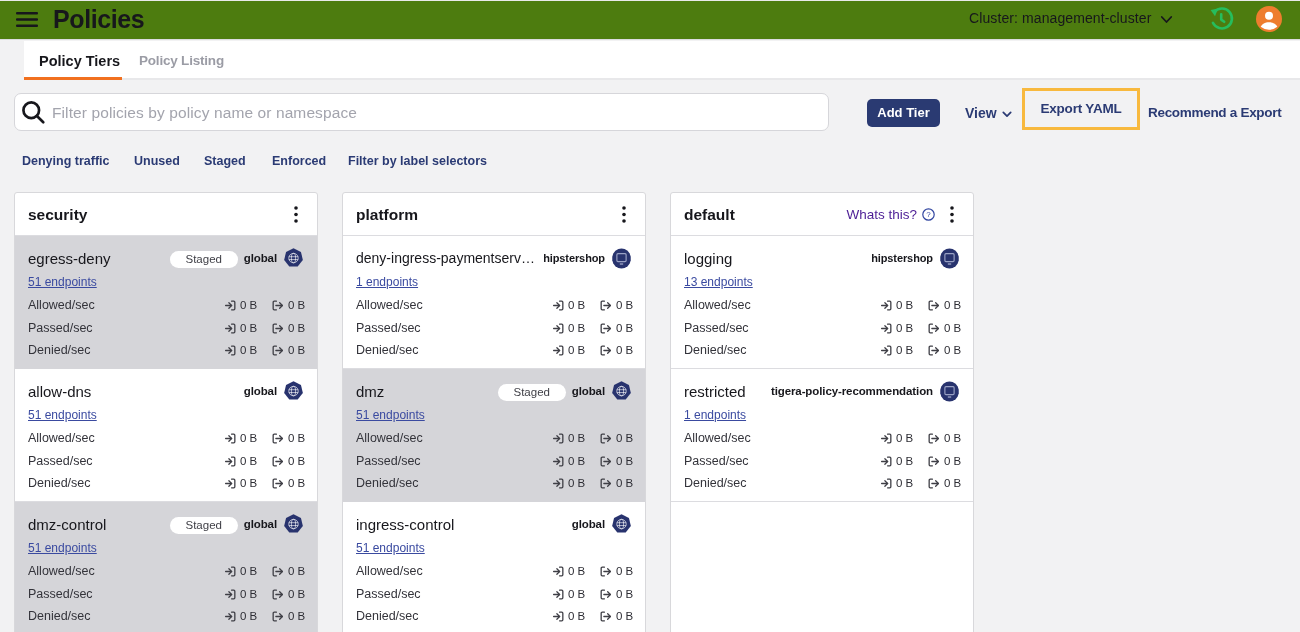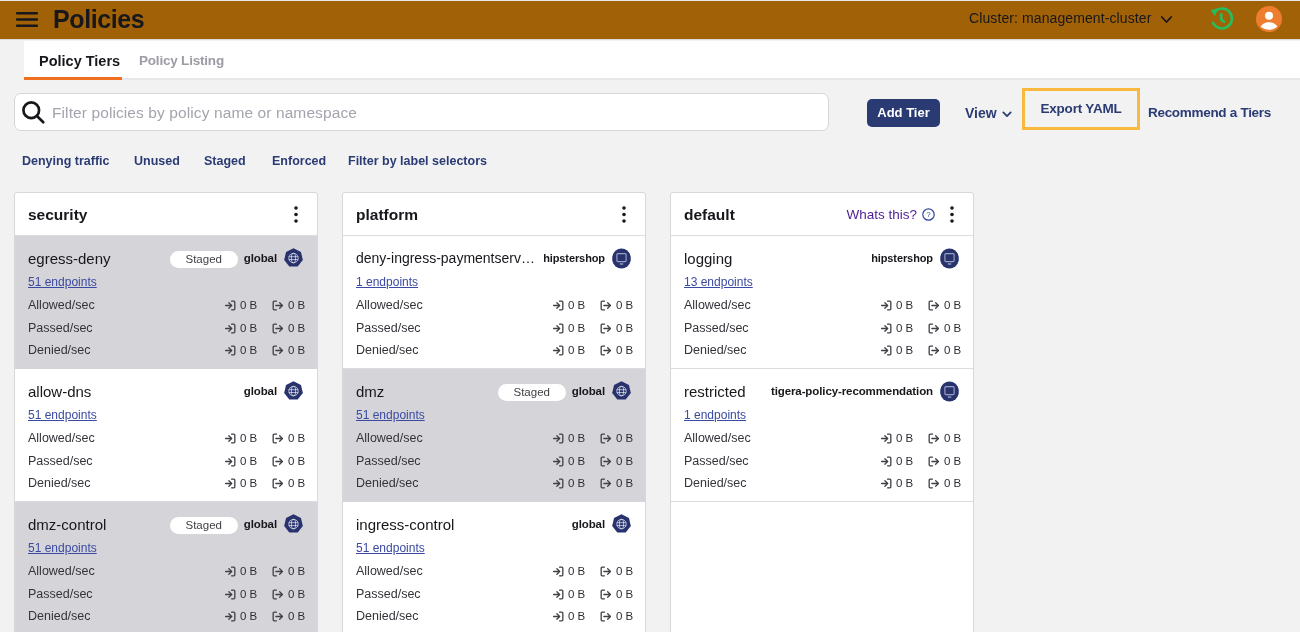--- a/index.html
+++ b/index.html
@@ -1,20 +1,20 @@
 <!DOCTYPE html>
 <html><head>
 <meta charset="utf-8">
 <style>
 * { margin:0; padding:0; box-sizing:border-box; }
 html,body { width:1300px; height:632px; overflow:hidden; }
 body { font-family:"Liberation Sans", sans-serif; background:#f2f2f3; position:relative; }
 
 
-.topbar { position:absolute; left:0; top:0; width:1300px; height:40px; background:#a16207; border-bottom:1px solid #dcdcdf; }
+.topbar { position:absolute; left:0; top:0; width:1300px; height:40px; background:#4d7c0f; border-bottom:1px solid #dcdcdf; }
 .topstrip { position:absolute; left:0; top:0; width:1300px; height:1px; background:#e9e9e9; z-index:5; }
 .burger { position:absolute; left:16px; top:12px; }
 .h1 { position:absolute; left:53px; top:5px; font-size:25px; font-weight:bold; color:#17171c; letter-spacing:-0.4px; }
 .cluster { position:absolute; left:969px; top:10px; font-size:14px; color:#17171c; letter-spacing:0.1px; }
 .chev { position:absolute; left:1160px; top:15px; }
 .hist { position:absolute; left:1208px; top:6px; }
 .avatar { position:absolute; left:1256px; top:6px; }
 
 
 .tabs { position:absolute; left:0; top:41px; width:1300px; height:39px; background:#fff; border-bottom:2px solid #e8e8ea;margin-left:24px; }
@@ -106,21 +106,21 @@
       <line x1="15.4" y1="15.4" x2="20.8" y2="20.8"></line>
     </svg>
   <div class="ph">Filter policies by policy name or namespace</div>
 </div>
 <div class="btn-add">Add Tier</div>
 <div class="view">View</div>
 <svg class="viewchev" width="10" height="7" viewBox="0 0 10 7">
     <path d="M1.3 1.3 L5 5.2 L8.7 1.3" fill="none" stroke="#2b3b74" stroke-width="1.7" stroke-linecap="round" stroke-linejoin="round"></path>
   </svg>
 <div class="export">Export YAML</div>
-<div class="recommend">Recommend a Tiers</div>
+<div class="recommend">Recommend a Export</div>
 
 <div class="filters">
   <span class="f1">Denying traffic</span>
     <span class="f2">Unused</span>
     <span class="f3">Staged</span>
     <span class="f4">Enforced</span>
     <span class="f5">Filter by label selectors</span>
 </div>
 
 <div class="tier t1">

